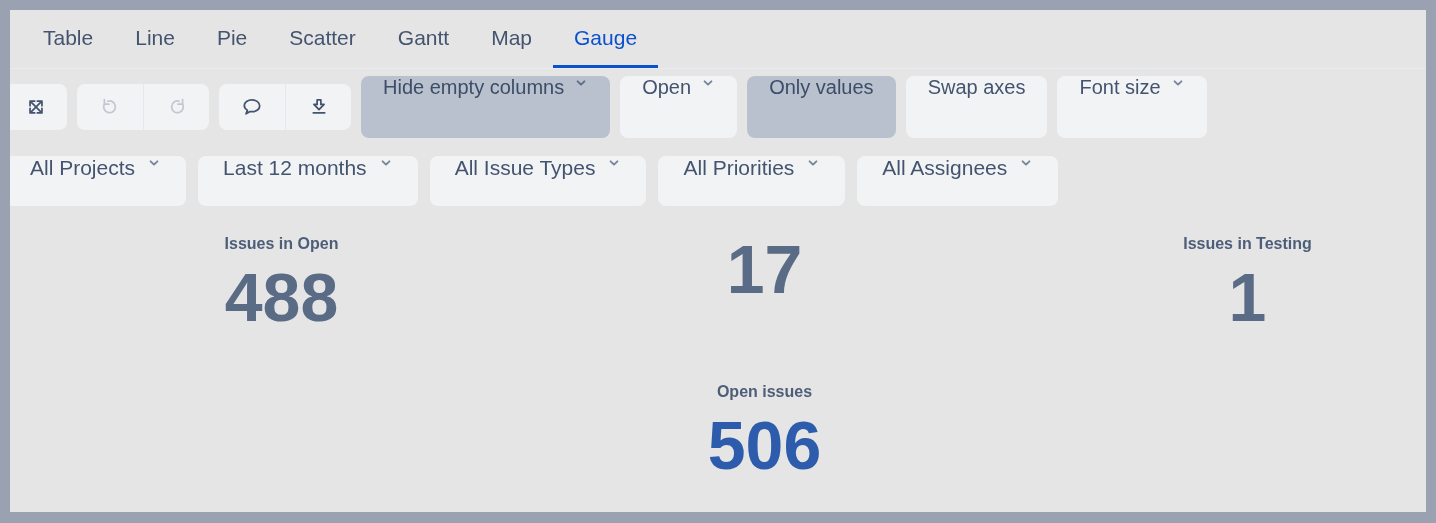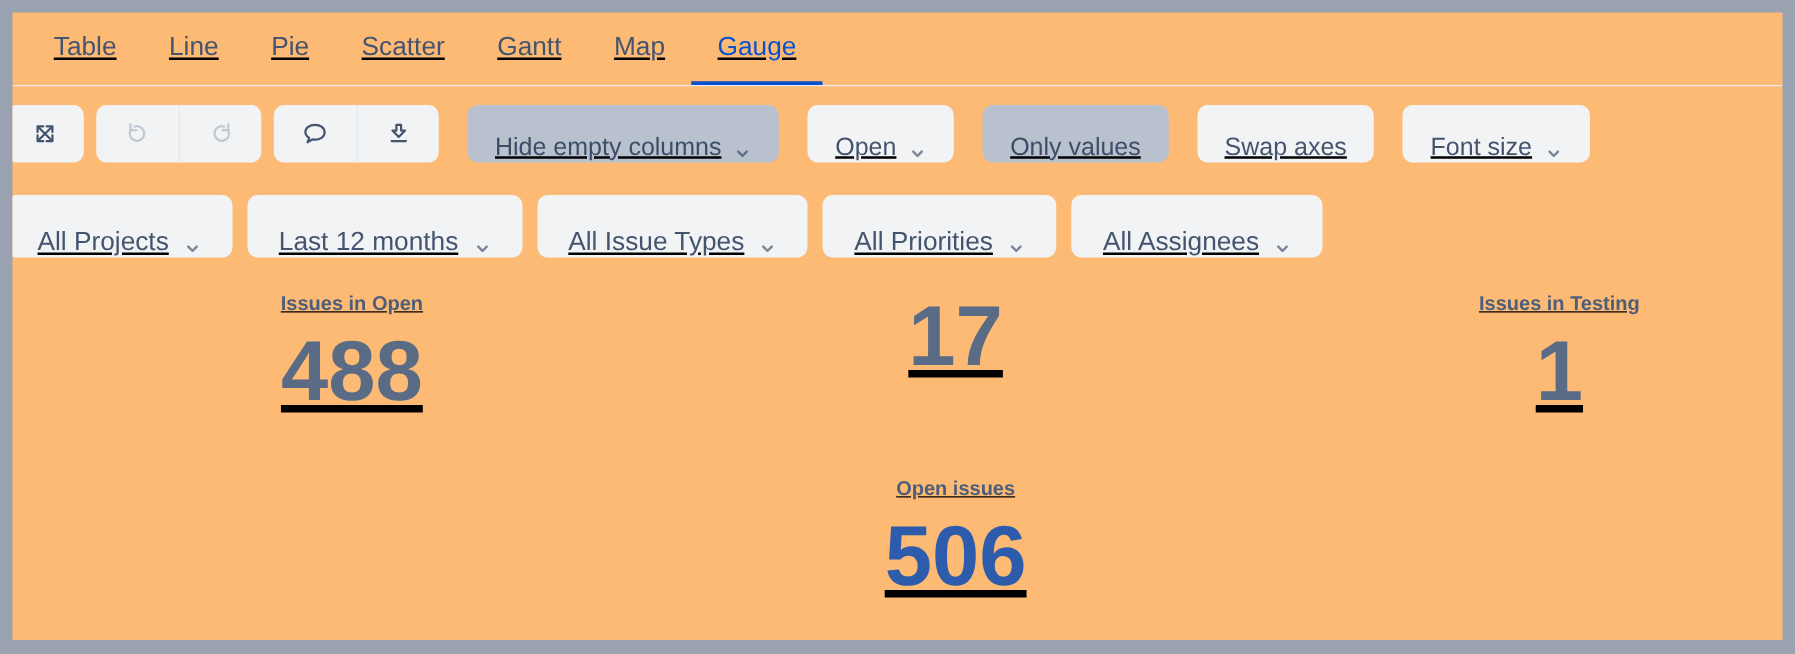--- a/index.html
+++ b/index.html
@@ -1,47 +1,47 @@
 <!DOCTYPE html>
 <html><head>
 <meta charset="utf-8">
 <style>
   * { margin:0; padding:0; box-sizing:border-box; }
   html,body { width:1436px; height:523px; }
   body { font-family:"Liberation Sans","DejaVu Sans",sans-serif; background:#9aa2b1; }
 
   .frame { width:1436px; height:523px; background:#9aa2b1; padding:10px 10px 11px 10px; }
-  .content { width:100%; height:100%; background:#fdba74; overflow:hidden; position:relative;text-decoration:underline; }
+  .content { width:100%; height:100%; background:#e5e5e5; overflow:hidden; position:relative; }
 
   
   .tabbar { display:flex; align-items:stretch; height:59px; border-bottom:1px solid #e9ebf0; padding-left:12px; }
   .tab { display:flex; align-items:center; padding:0 21px; font-size:21px; color:#44546f;
          border-bottom:3px solid transparent; cursor:pointer; white-space:nowrap; }
   .tab.active { color:#0b50cc; border-bottom-color:#0b50cc; }
 
   
   .toolbar { display:flex; align-items:center; gap:10px; margin:15px 0 0 -5px; height:46px; }
   .btn-group { display:flex; background:#f2f3f5; border-radius:8px; height:46px; overflow:hidden; flex:none; }
   .icon-btn { width:66px; height:46px; background:transparent; border:none; display:flex;
               align-items:center; justify-content:center; cursor:pointer; }
   .icon-btn.single { width:62px; }
   .btn-group .icon-btn + .icon-btn { border-left:1px solid #e4e7ec; }
-  .txt-btn { display:flex; align-items:flex-end; gap:10px; height:46px; padding:0 22px;
+  .txt-btn { display:flex; align-items:flex-start; gap:10px; height:62px; padding:0 22px;
              background:#f2f3f5; border:none; border-radius:8px; font-family:inherit;
-             font-size:20px; color:#44546f; cursor:pointer; white-space:nowrap; flex:none;margin-left:13px; }
+             font-size:20px; color:#44546f; cursor:pointer; white-space:nowrap; flex:none; }
   .txt-btn.active { background:#b9c1ce; color:#3c4d68; }
   .icon { display:block; }
   .stroke-dark  { stroke:#44546f; fill:none; stroke-width:1.6; stroke-linecap:round; stroke-linejoin:round; }
   .stroke-dim   { stroke:#c2c8d3; fill:none; stroke-width:1.6; stroke-linecap:round; stroke-linejoin:round; }
   .chev { stroke:#7a8699; fill:none; stroke-width:1.9; stroke-linecap:round; stroke-linejoin:round; }
   .txt-btn.active .chev { stroke:#5d6d86; }
 
   
   .filters { display:flex; align-items:center; gap:12px; margin:26px 0 0 -5px; height:50px; }
-  .filter-btn { display:flex; align-items:flex-end; gap:12px; height:50px; padding:0 25px;
+  .filter-btn { display:flex; align-items:flex-start; gap:12px; height:50px; padding:0 25px;
                 background:#f2f3f5; border:none; border-radius:8px; font-family:inherit;
                 font-size:21px; color:#44546f; cursor:pointer; white-space:nowrap; flex:none; }
 
   
   .gauge-area { margin-left:30px; width:1449px; }
   .gauge-row1 { display:flex; margin-top:24px; }
   .gauge { width:483px; text-align:center; }
   .g-label { font-size:16px; font-weight:700; color:#4d5e79; line-height:28px; }
   .g-value { font-size:68px; font-weight:700; color:#5a6b85; line-height:74px; margin-top:2px; }
   .gauge-row2 { text-align:center; margin-top:44px; }

